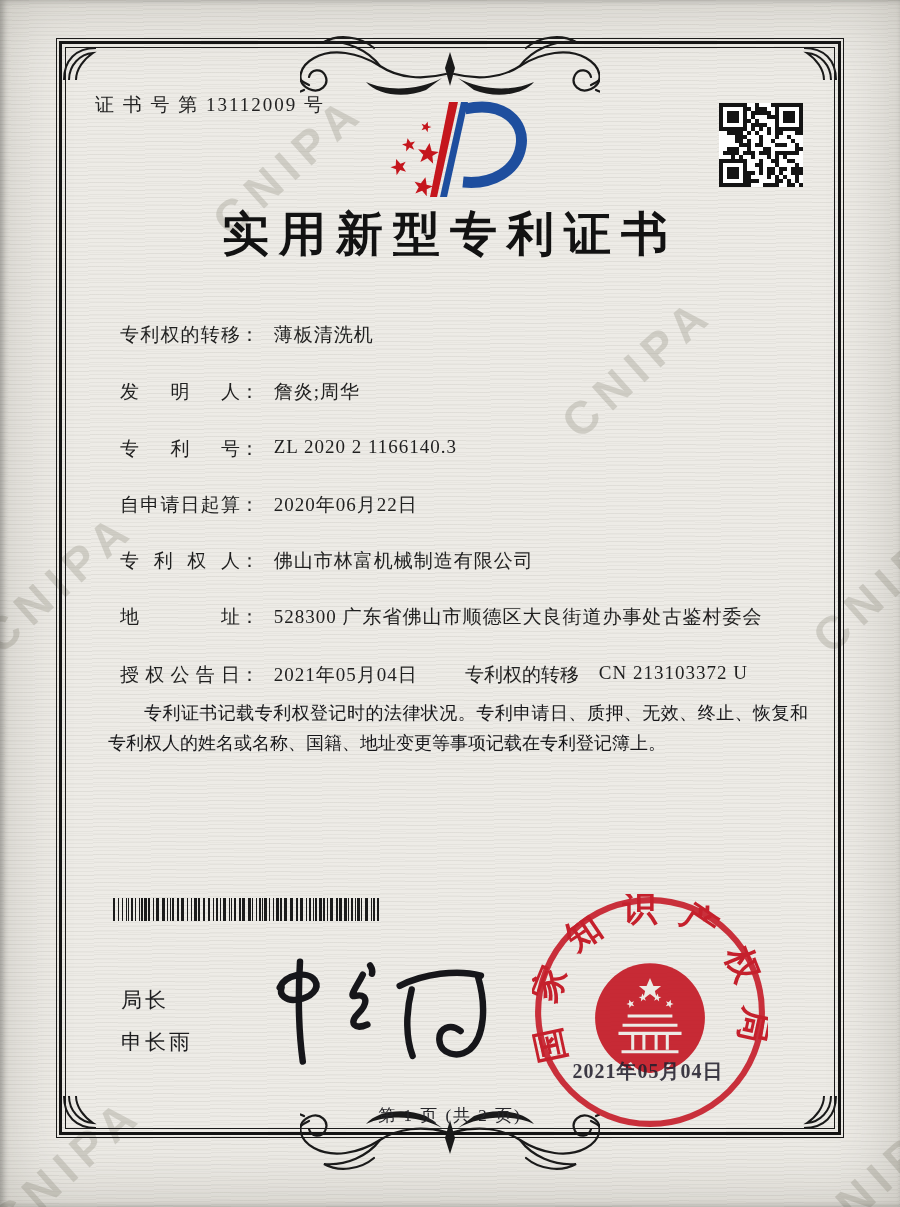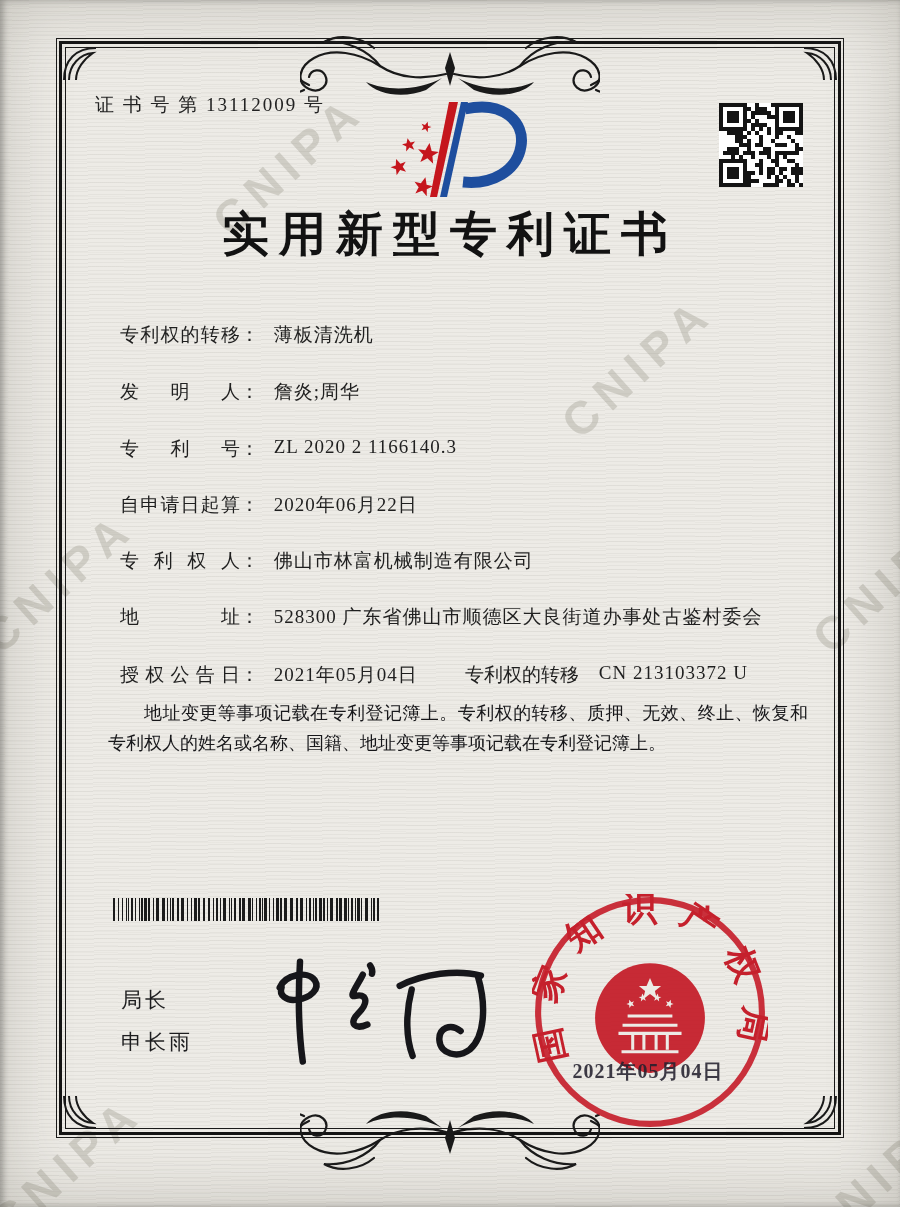--- a/index.html
+++ b/index.html
@@ -418,21 +418,21 @@
           <span class="fvalue">2021年05月04日</span>
         </span>
         <span class="grant-right">
           <span class="flabel">专利权的转移</span><span class="fcolon">：</span>
           <span class="fvalue">CN 213103372 U</span>
         </span>
       </div>
     </div>
 
     <div class="paras">
-      <p>地址变更等事项记载在专利登记簿上。专利权的转移、质押、无效、终止、恢复和专利权人的姓名或名称、国籍、地址变更等事项记载在专利登记簿上。</p>
+      <p>专利证书记载专利权登记时的法律状况。专利申请日、质押、无效、终止、恢复和专利权人的姓名或名称、国籍、地址变更等事项记载在专利登记簿上。</p>
     </div>
 
     <div class="barcode"><i class="b" style="width: 2px;"></i><i style="width: 3px;"></i><i class="b" style="width: 1px;"></i><i style="width: 3px;"></i><i class="b" style="width: 1px;"></i><i style="width: 3px;"></i><i class="b" style="width: 1px;"></i><i style="width: 1px;"></i><i class="b" style="width: 1px;"></i><i style="width: 2px;"></i><i class="b" style="width: 2px;"></i><i style="width: 2px;"></i><i class="b" style="width: 1px;"></i><i style="width: 3px;"></i><i class="b" style="width: 1px;"></i><i style="width: 1px;"></i><i class="b" style="width: 2px;"></i><i style="width: 1px;"></i><i class="b" style="width: 3px;"></i><i style="width: 1px;"></i><i class="b" style="width: 2px;"></i><i style="width: 3px;"></i><i class="b" style="width: 1px;"></i><i style="width: 2px;"></i><i class="b" style="width: 3px;"></i><i style="width: 3px;"></i><i class="b" style="width: 3px;"></i><i style="width: 2px;"></i><i class="b" style="width: 1px;"></i><i style="width: 2px;"></i><i class="b" style="width: 1px;"></i><i style="width: 1px;"></i><i class="b" style="width: 2px;"></i><i style="width: 3px;"></i><i class="b" style="width: 2px;"></i><i style="width: 2px;"></i><i class="b" style="width: 3px;"></i><i style="width: 3px;"></i><i class="b" style="width: 1px;"></i><i style="width: 3px;"></i><i class="b" style="width: 1px;"></i><i style="width: 2px;"></i><i class="b" style="width: 3px;"></i><i style="width: 1px;"></i><i class="b" style="width: 2px;"></i><i style="width: 3px;"></i><i class="b" style="width: 2px;"></i><i style="width: 3px;"></i><i class="b" style="width: 2px;"></i><i style="width: 3px;"></i><i class="b" style="width: 1px;"></i><i style="width: 2px;"></i><i class="b" style="width: 2px;"></i><i style="width: 2px;"></i><i class="b" style="width: 1px;"></i><i style="width: 2px;"></i><i class="b" style="width: 3px;"></i><i style="width: 3px;"></i><i class="b" style="width: 1px;"></i><i style="width: 1px;"></i><i class="b" style="width: 1px;"></i><i style="width: 2px;"></i><i class="b" style="width: 2px;"></i><i style="width: 3px;"></i><i class="b" style="width: 2px;"></i><i style="width: 1px;"></i><i class="b" style="width: 3px;"></i><i style="width: 3px;"></i><i class="b" style="width: 3px;"></i><i style="width: 1px;"></i><i class="b" style="width: 1px;"></i><i style="width: 3px;"></i><i class="b" style="width: 1px;"></i><i style="width: 2px;"></i><i class="b" style="width: 2px;"></i><i style="width: 1px;"></i><i class="b" style="width: 1px;"></i><i style="width: 1px;"></i><i class="b" style="width: 3px;"></i><i style="width: 2px;"></i><i class="b" style="width: 1px;"></i><i style="width: 3px;"></i><i class="b" style="width: 1px;"></i><i style="width: 2px;"></i><i class="b" style="width: 3px;"></i><i style="width: 1px;"></i><i class="b" style="width: 2px;"></i><i style="width: 2px;"></i><i class="b" style="width: 3px;"></i><i style="width: 3px;"></i><i class="b" style="width: 3px;"></i><i style="width: 3px;"></i><i class="b" style="width: 2px;"></i><i style="width: 2px;"></i><i class="b" style="width: 3px;"></i><i style="width: 3px;"></i><i class="b" style="width: 1px;"></i><i style="width: 2px;"></i><i class="b" style="width: 2px;"></i><i style="width: 2px;"></i><i class="b" style="width: 1px;"></i><i style="width: 1px;"></i><i class="b" style="width: 2px;"></i><i style="width: 2px;"></i><i class="b" style="width: 3px;"></i><i style="width: 1px;"></i><i class="b" style="width: 2px;"></i><i style="width: 2px;"></i><i class="b" style="width: 1px;"></i><i style="width: 2px;"></i><i class="b" style="width: 3px;"></i><i style="width: 3px;"></i><i class="b" style="width: 2px;"></i><i style="width: 1px;"></i><i class="b" style="width: 3px;"></i><i style="width: 2px;"></i><i class="b" style="width: 3px;"></i><i style="width: 1px;"></i><i class="b" style="width: 1px;"></i><i style="width: 2px;"></i><i class="b" style="width: 2px;"></i><i style="width: 2px;"></i><i class="b" style="width: 1px;"></i><i style="width: 1px;"></i><i class="b" style="width: 3px;"></i><i style="width: 1px;"></i><i class="b" style="width: 1px;"></i><i style="width: 3px;"></i><i class="b" style="width: 3px;"></i><i style="width: 3px;"></i><i class="b" style="width: 1px;"></i><i style="width: 1px;"></i><i class="b" style="width: 2px;"></i><i style="width: 2px;"></i><i class="b" style="width: 2px;"></i><i style="width: 2px;"></i></div>
 
     <div class="signer-title">局长</div>
     <div class="signer-name">申长雨</div>
 
     <svg class="signature" width="240" height="130" viewBox="0 0 260 130">
       <g fill="none" stroke="#16161a" stroke-width="7" stroke-linecap="round" stroke-linejoin="round">
         <path d="M52,16 C50,50 50,88 55,124"></path>
@@ -465,14 +465,15 @@
           <path d="M-27,7 L27,7"></path>
           <path d="M-31,15 L31,15"></path>
           <path d="M-17,15 L-17,31 M-6,15 L-6,31 M6,15 L6,31 M17,15 L17,31"></path>
           <path d="M-28,33 L28,33"></path>
           <path d="M-20,44 A 23,23 0 0 0 20,44"></path>
         </g>
       </g>
     </svg>
     <div class="seal-date">2021年05月04日</div>
 
+    <div class="page-info">第 1 页 (共 2 页)</div>
   </div>
 </div>
 
 </body></html>

